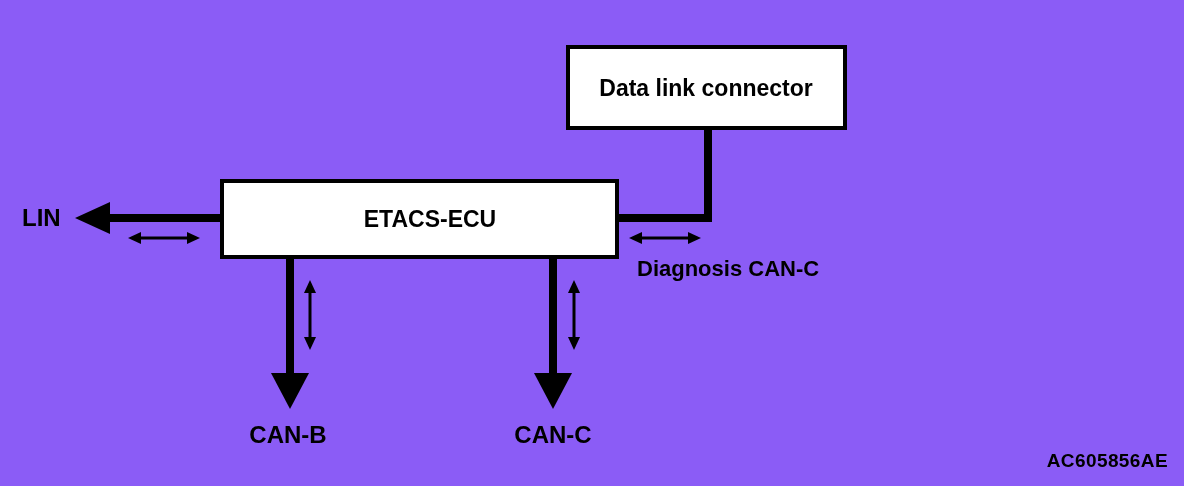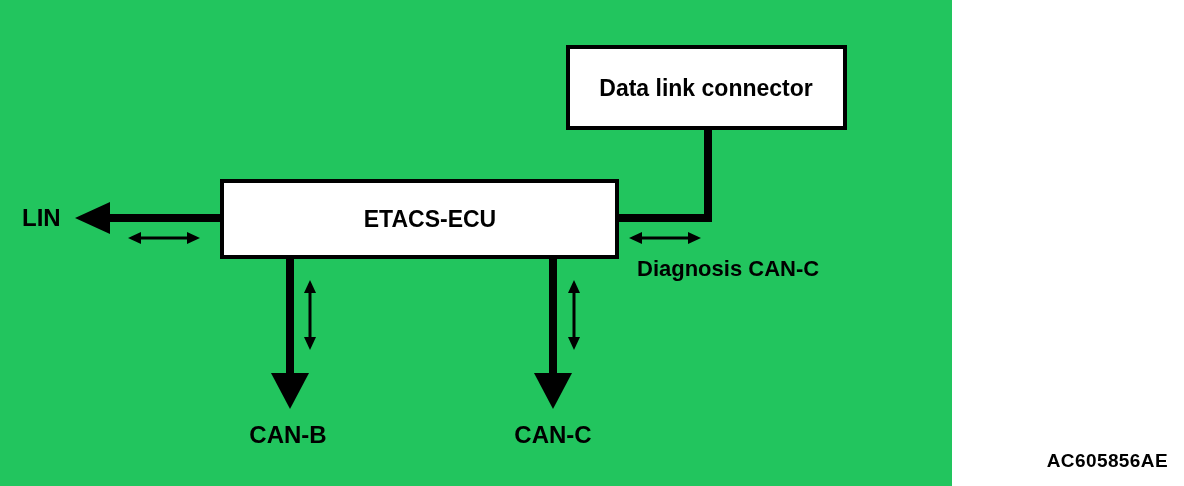--- a/index.html
+++ b/index.html
@@ -8,23 +8,23 @@
     background: #ffffff;
   }
   body {
     width: 1184px;
     height: 486px;
     font-family: "Liberation Sans", sans-serif;
     overflow: hidden;
   }
   #diagram-root {
     position: relative;
-    width: 952px;
+    width: 1184px;
     height: 486px;
-    background: #22c55e;
+    background: #8b5cf6;
   }
   svg#diagram-svg {
     position: absolute;
     top: 0;
     left: 0;
     width: 1184px;
     height: 486px;
     display: block;
   }
   .box-shape {

